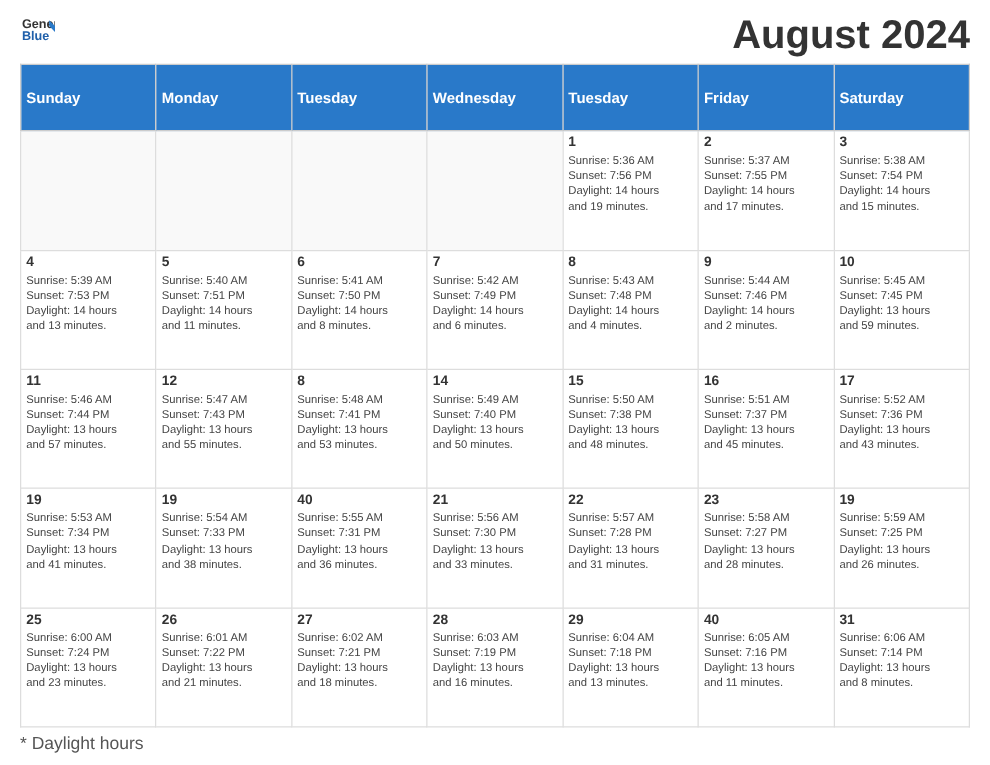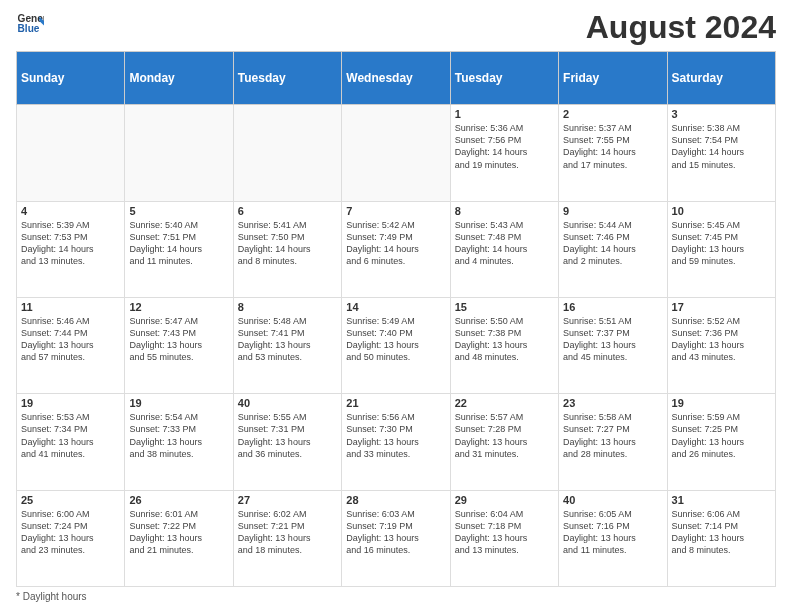--- a/index.html
+++ b/index.html
@@ -77,21 +77,21 @@
       font-weight: bold;
       margin-bottom: 2px;
       color: #333;
     }
     .day-info {
       font-size: 9px;
       line-height: 1.35;
       color: #444;
     }
     .footer-note {
-      font-size: 10px;
+      font-size: 14px;
       color: #555;
       margin-top: 4px;
       text-align: left;
     }
   </style>
 </head>
 <body>
 
 <div class="page">
   <div class="header">

